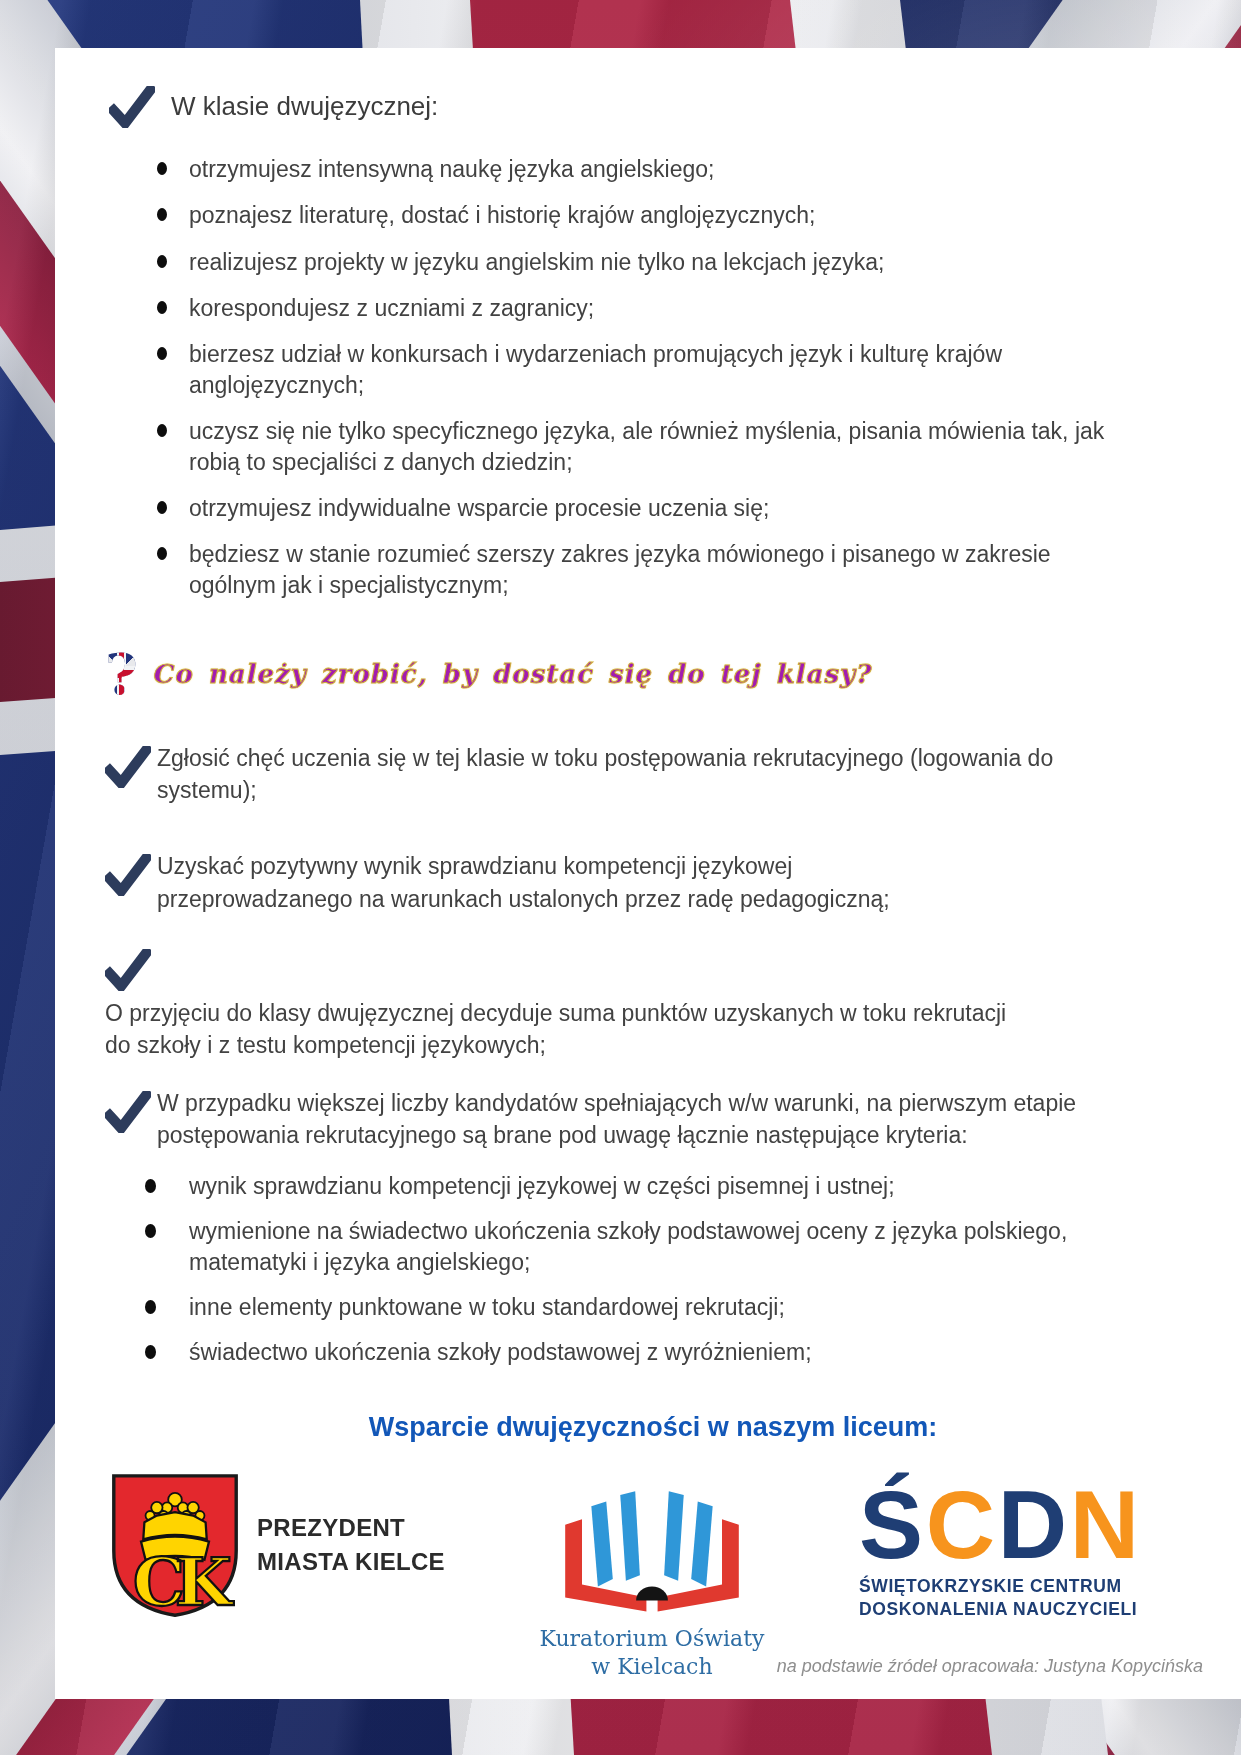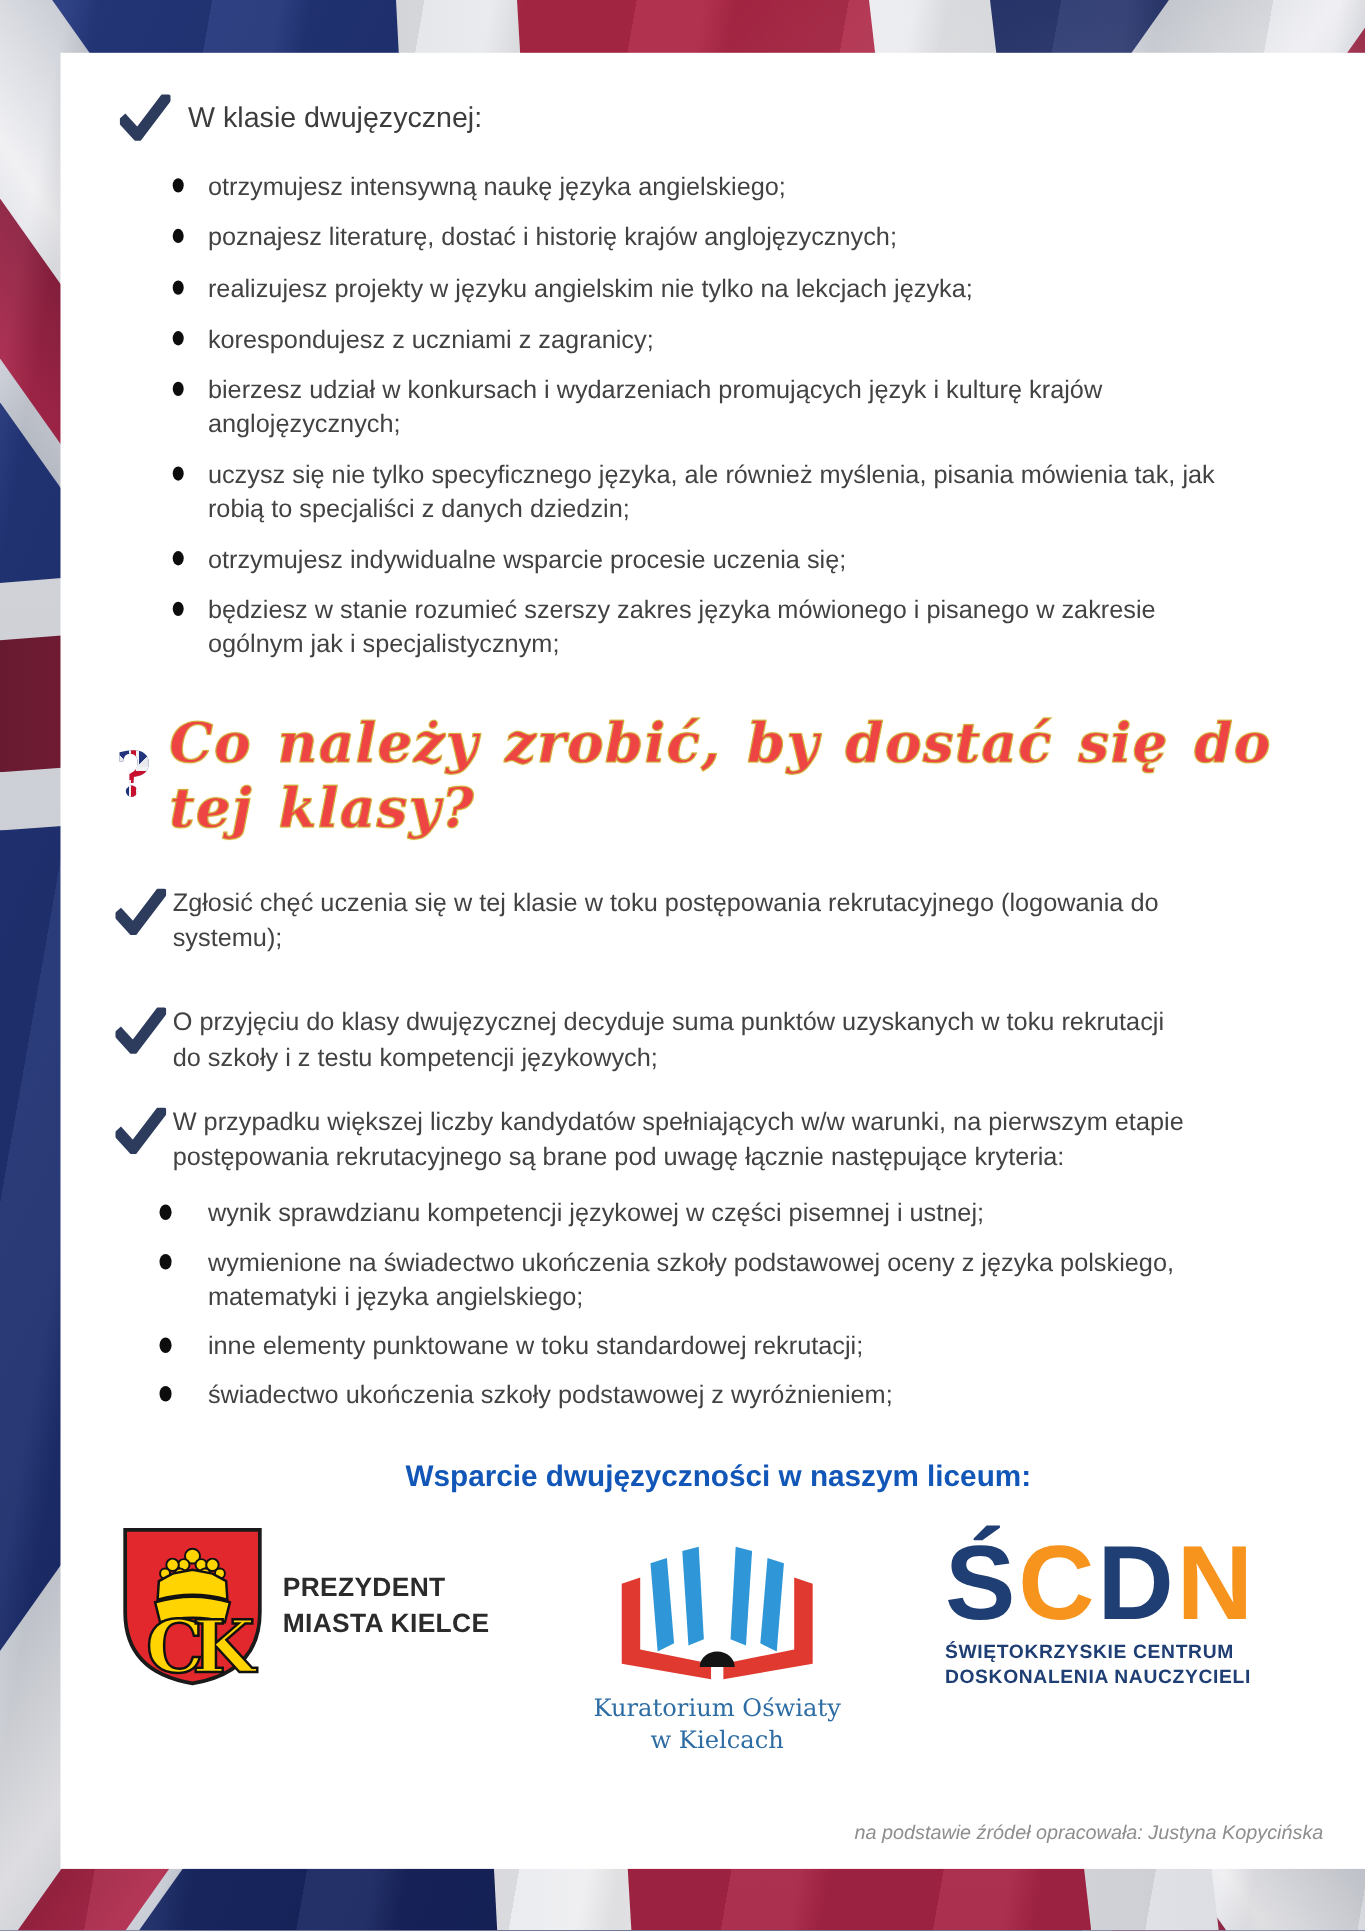--- a/index.html
+++ b/index.html
@@ -49,29 +49,29 @@
       linear-gradient(0deg,transparent 43%,#c8102e 43%,#c8102e 57%,transparent 57%),
       linear-gradient(90deg,transparent 36%,#f2f3f5 36%,#f2f3f5 64%,transparent 64%),
       linear-gradient(0deg,transparent 36%,#f2f3f5 36%,#f2f3f5 64%,transparent 64%),
       linear-gradient(45deg,transparent 44%,#e8e9ec 44%,#e8e9ec 56%,transparent 56%),
       linear-gradient(135deg,transparent 44%,#e8e9ec 44%,#e8e9ec 56%,transparent 56%),
       #22357c;
     -webkit-background-clip:text;background-clip:text;color:transparent;
   }
   .qtitle{
     margin:0;font-family:"DejaVu Serif",serif;font-style:italic;font-weight:bold;
-    font-size:50px;color:#ef4444;letter-spacing:1px;word-spacing:5px;
+    font-size:26px;color:#a21caf;letter-spacing:1px;word-spacing:5px;
     -webkit-text-stroke:1px #cfae3c;
     text-shadow:0 0 2px #ecd77d,0 0 1px #e8cf6a;
   }
   
   .step{display:flex;gap:6px;align-items:flex-start;}
   .step .chk{flex:none;margin-top:4px;}
   .step p{margin:0;font-size:23px;line-height:1.4;color:#424242;}
-  .mb44{margin-bottom:44px;} .mb30{margin-bottom:30px;} .mb26{margin-bottom:26px;}
+  .mb44{margin-bottom:44px;} .mb30{margin-bottom:30px;} .mb26{margin-bottom:26px;flex-direction:column;}
   .w830{max-width:830px;} .w905{max-width:905px;} .w920{max-width:920px;} .w945{max-width:945px;}
   .w840{max-width:840px;} .w940{max-width:940px;} .w870{max-width:870px;} .w880{max-width:880px;}
   ul.clist{list-style:none;margin:20px 0 0 0;padding:0 0 0 36px;}
   ul.clist li{position:relative;padding-left:48px;font-size:23px;line-height:1.34;color:#424242;margin-bottom:14px;}
   ul.clist li::before{content:"";position:absolute;left:4px;top:8px;width:11px;height:14px;border-radius:50%;background:#0d0d0d;}
   
   .support-heading{margin:44px 0 0 0;text-align:center;font-size:27px;font-weight:bold;color:#1257b8;}
   .logos{display:flex;justify-content:space-between;align-items:flex-start;margin-top:26px;padding:0 6px 0 2px;}
   .logo-kielce{display:flex;align-items:center;gap:14px;}
   .kielce-label{font-size:24px;font-weight:bold;color:#2b2b2b;line-height:1.4;letter-spacing:.3px;}
@@ -123,20 +123,26 @@
   <div class="qhead">
     <span class="flag-glyph">?</span>
     <h1 class="qtitle">Co należy zrobić, by dostać się do tej klasy?</h1>
   </div>
 
   <div class="step mb44">
     <svg class="chk" width="46" height="42" viewBox="0 0 40 36">
       <path d="M4 21 L14 32 L36 3" fill="none" stroke="#2d3c5c" stroke-width="9" stroke-linecap="square"></path>
     </svg>
     <p class="w905">Zgłosić chęć uczenia się w tej klasie w toku postępowania rekrutacyjnego (logowania do systemu);</p>
+  </div>
+  <div class="step mb30">
+    <svg class="chk" width="46" height="42" viewBox="0 0 40 36">
+      <path d="M4 21 L14 32 L36 3" fill="none" stroke="#2d3c5c" stroke-width="9" stroke-linecap="square"></path>
+    </svg>
+    <p class="w830">Uzyskać pozytywny wynik sprawdzianu kompetencji językowej przeprowadzanego na warunkach ustalonych przez radę pedagogiczną;</p>
   </div>
   <div class="step mb26">
     <svg class="chk" width="46" height="42" viewBox="0 0 40 36">
       <path d="M4 21 L14 32 L36 3" fill="none" stroke="#2d3c5c" stroke-width="9" stroke-linecap="square"></path>
     </svg>
     <p class="w920">O przyjęciu do klasy dwujęzycznej decyduje suma punktów uzyskanych w toku rekrutacji do szkoły i z testu kompetencji językowych;</p>
   </div>
   <div class="step">
     <svg class="chk" width="46" height="42" viewBox="0 0 40 36">
       <path d="M4 21 L14 32 L36 3" fill="none" stroke="#2d3c5c" stroke-width="9" stroke-linecap="square"></path>

